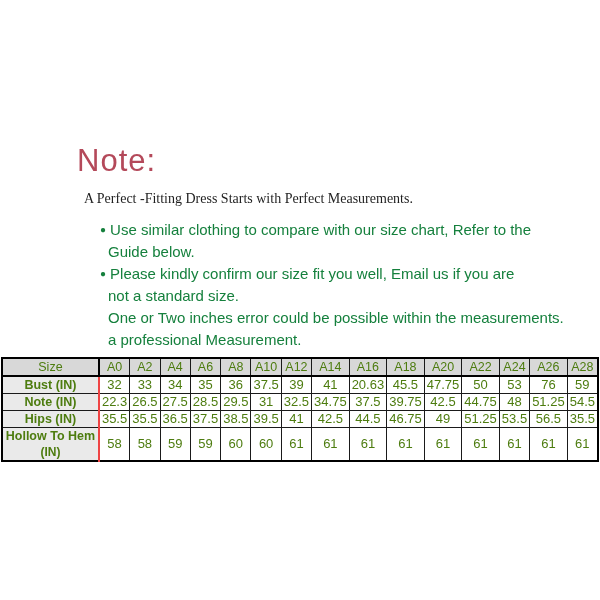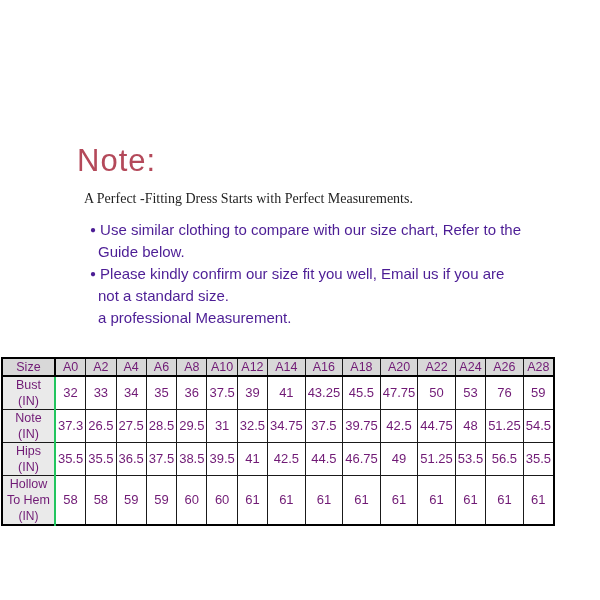--- a/index.html
+++ b/index.html
@@ -20,69 +20,71 @@
     color:var(--accent);
     letter-spacing:1px;
   }
   .note-subtitle{
     position:absolute;left:84px;top:191px;
     font-family:Liberation Serif, serif;
     font-size:14px;color:var(--text);
     white-space:nowrap;
   }
   .advice{
-    position:absolute;left:90px;top:219px;width:470px;
+    position:absolute;left:100px;top:219px;width:470px;
     font-family:"Liberation Sans",sans-serif;
-    font-size:15px;line-height:22px;color:#4c1d95;
+    font-size:15px;line-height:22px;color:#15803d;
   }
   .advice-line{white-space:nowrap;}
   .advice-line.cont{padding-left:8px;}
   .bullet{font-size:10px;vertical-align:2px;margin-right:4px;}
 
   table.size-chart{
-    position:absolute;left:1px;top:357px;width:554px;
+    position:absolute;left:1px;top:357px;width:598px;
     border-collapse:collapse;
     font-family:"Liberation Sans",sans-serif;
-    font-size:13px;color:#701a75;
+    font-size:13px;color:#4d7c0f;
     border:2px solid #000;
     table-layout:auto;
   }
   .size-chart col.label-col{width:110px;}
   .size-chart th,.size-chart td{
     border:1px solid var(--table-border);
     padding:0 2px;text-align:center;vertical-align:middle;
     font-weight:normal;height:16px;line-height:16px;
   }
   .size-chart thead th{
     background:var(--header-bg);
     font-size:12.5px;
     border-bottom:2px solid #000;
   }
   .size-chart thead th:first-child{border-right:2px solid #000;}
   .size-chart td.label-cell{
     background:var(--label-bg);
     font-size:12.5px;
-    border-right:2px solid #22c55e;
+    border-right:2px solid #ef4444;
+    font-weight:bold;
   }
   .size-chart td.label-cell .small-suffix{font-size:12px;}
   .size-chart td{background:#ffffff;}
 </style>
 </head>
 <body>
 
 <div class="page">
   <div class="note-heading">Note:</div>
 
   <div class="note-subtitle">A Perfect -Fitting Dress Starts with Perfect Measurements.</div>
 
   <div class="advice">
       <div class="advice-line"><span class="bullet">●</span>Use similar clothing to compare with our size chart, Refer to the</div>
       <div class="advice-line cont">Guide below.</div>
       <div class="advice-line"><span class="bullet">●</span>Please kindly confirm our size fit you well, Email us if you are</div>
       <div class="advice-line cont">not a standard size.</div>
+      <div class="advice-line cont">One or Two inches error could be possible within the measurements.</div>
       <div class="advice-line cont">a professional Measurement.</div>
     </div>
 
   <table class="size-chart">
     <colgroup>
       <col class="label-col">
     </colgroup>
     <thead>
       <tr>
           <th>Size</th>
@@ -107,31 +109,31 @@
         <tr>
           <td class="label-cell">Bust (IN)</td>
           <td>32</td>
           <td>33</td>
           <td>34</td>
           <td>35</td>
           <td>36</td>
           <td>37.5</td>
           <td>39</td>
           <td>41</td>
-          <td>43.25</td>
+          <td>20.63</td>
           <td>45.5</td>
           <td>47.75</td>
           <td>50</td>
           <td>53</td>
           <td>76</td>
           <td>59</td>
         </tr>
         <tr>
           <td class="label-cell">Note (IN)</td>
-          <td>37.3</td>
+          <td>22.3</td>
           <td>26.5</td>
           <td>27.5</td>
           <td>28.5</td>
           <td>29.5</td>
           <td>31</td>
           <td>32.5</td>
           <td>34.75</td>
           <td>37.5</td>
           <td>39.75</td>
           <td>42.5</td>

